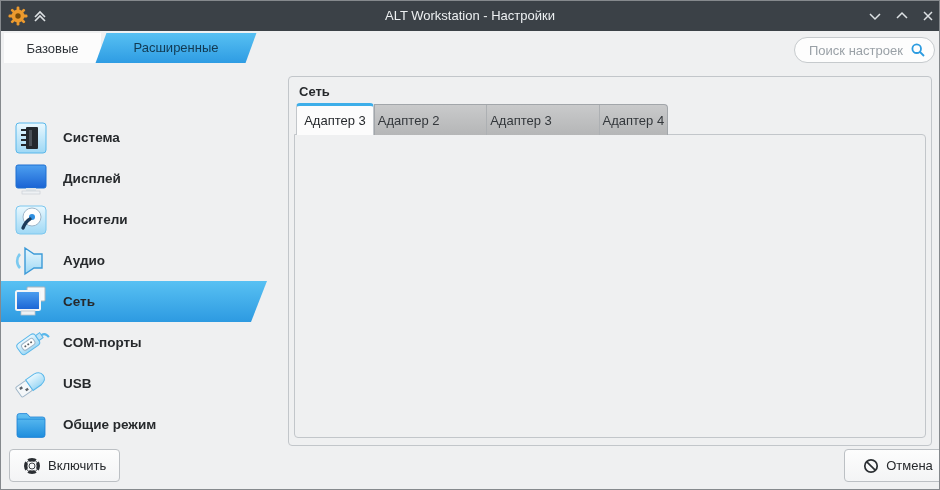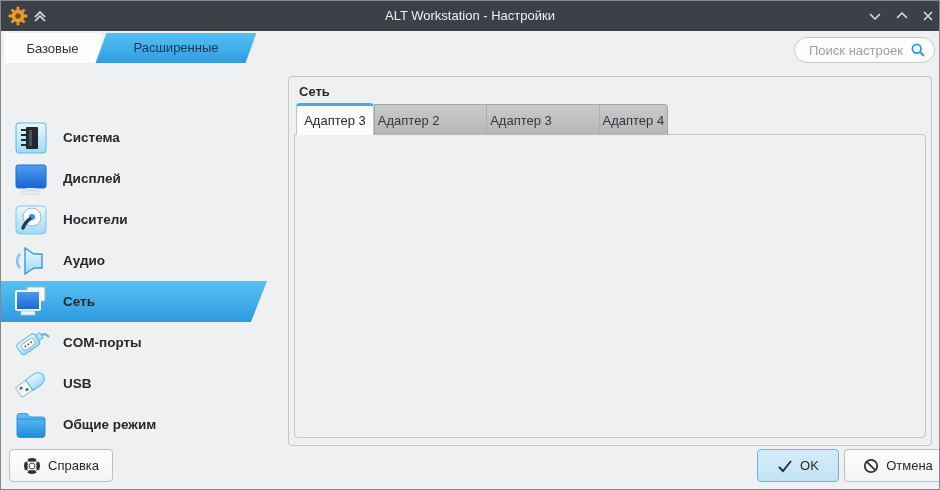--- a/index.html
+++ b/index.html
@@ -368,31 +368,23 @@
     <span>
       <svg viewBox="0 0 18 18" width="18" height="18">
         <circle cx="9" cy="9" r="6.3" fill="none" stroke="#2a2e32" stroke-width="3.4"></circle>
         <g stroke="#f6f7f8" stroke-width="2.6">
           <path d="M9 9 L15.5 2.5 M9 9 L2.5 2.5 M9 9 L15.5 15.5 M9 9 L2.5 15.5"></path>
         </g>
         <circle cx="9" cy="9" r="6.3" fill="none" stroke="#2a2e32" stroke-width="0.9"></circle>
         <circle cx="9" cy="9" r="3" fill="none" stroke="#2a2e32" stroke-width="0.9"></circle>
       </svg>
     </span>
-    <span>Справка</span>
-  </div>
-
-  <div class="btn primary" style="left:756px;top:448px;width:82px">
-    <span>
-      <svg viewBox="0 0 16 14" width="16" height="14" fill="none" stroke="#2a2e32" stroke-width="1.9">
-          <path d="M2 8 L6 12 L14 2"></path>
-        </svg>
-    </span>
-    <span>OK</span>
-  </div>
+    <span>Включить</span>
+  </div>
+
 
   <div class="btn" style="left:843px;top:448px;width:108px">
     <span>
       <svg viewBox="0 0 16 16" width="16" height="16" fill="none" stroke="#2a2e32" stroke-width="1.7">
         <circle cx="8" cy="8" r="6.2"></circle>
           <path d="M3.8 3.8 L12.2 12.2"></path>
       </svg>
     </span>
     <span>Отмена</span>
   </div>

